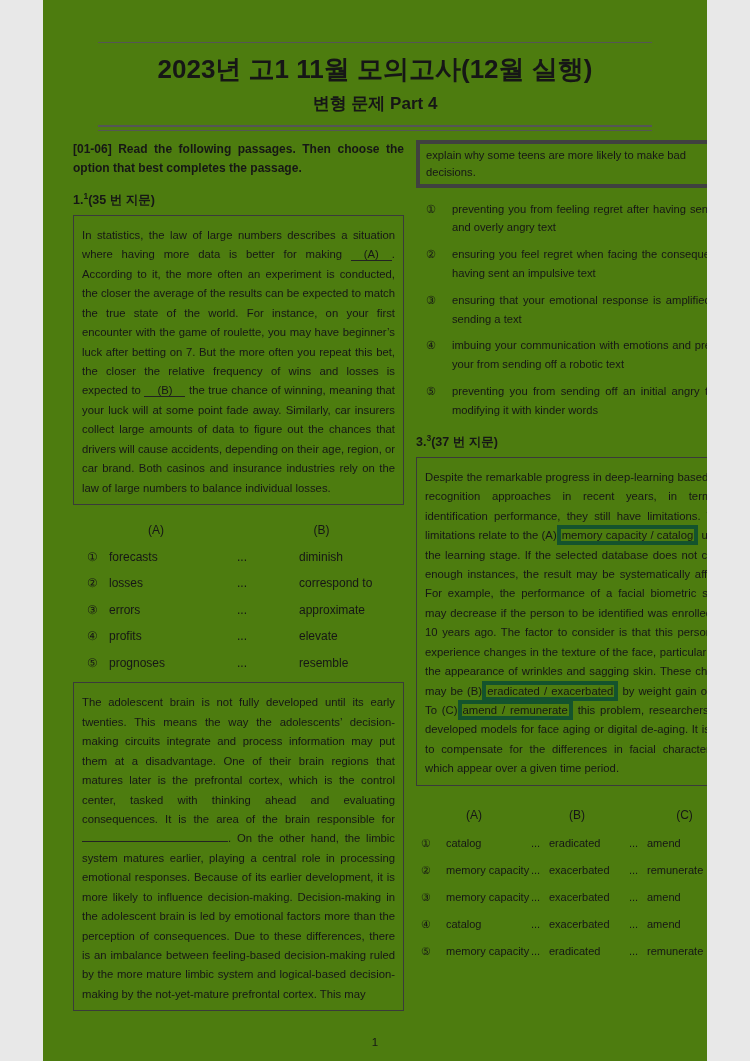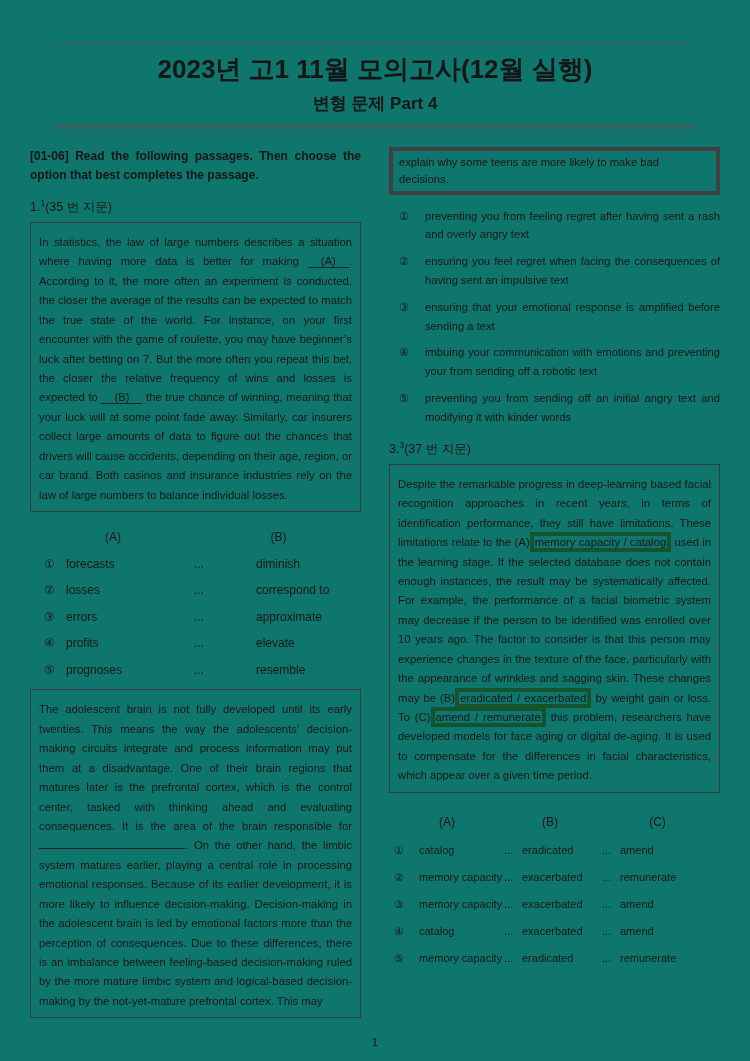--- a/index.html
+++ b/index.html
@@ -1,31 +1,31 @@
 <!DOCTYPE html>
 <html><head>
 <meta charset="utf-8">
 <style>
   * { margin:0; padding:0; box-sizing:border-box; }
   html,body { background:#e8e8e8; }
   body { font-family:"Liberation Sans", sans-serif; color:#161616; }
   .page {
-    position:relative; width:750px; height:1061px; background:#0f766e;
+    position:relative; width:664px; height:1061px; background:#4d7c0f;
     margin:0 auto; overflow:hidden; padding:28px 30px 0 30px;
   }
   
   .top-rule { height:1px; background:#555; margin:14px 25px 0 25px; }
   .page-title { text-align:center; font-size:26px; font-weight:bold; margin-top:9px; letter-spacing:0px; }
   .page-subtitle { text-align:center; font-size:17px; font-weight:bold; margin-top:5px; }
   .double-rule { margin:10px 25px 0 25px; height:6px; border-top:2px solid #555; border-bottom:1px solid #555; }
   
-  .columns { display:flex; gap:28px; margin-top:16px; }
+  .columns { display:flex; gap:12px; margin-top:9px; }
   .col { width:331px; flex:0 0 331px; }
   .instructions { font-weight:bold; font-size:12px; line-height:1.58; text-align:justify; }
-  .q-header { font-weight:normal; font-size:12.5px; margin:13px 0 6px 0; }
+  .q-header { font-weight:bold; font-size:12.5px; margin:13px 0 6px 0; }
   .q-header sup { vertical-align:super; font-size:8.5px; }
   .passage-box {
     border:1px solid #3a3a3a; padding:10px 8px 6px 8px;
     font-size:11.3px; line-height:1.72; text-align:justify;
   }
   .seg-blank { border-bottom:1px solid #222; padding:0 13px; }
   .seg-longblank { display:inline-block; width:146px; height:11px; border-bottom:1px solid #222; }
   .seg-box { border:4px solid #14532d; padding:0 1px; }
   
   .q1-table { margin-top:18px; font-size:12px; }

